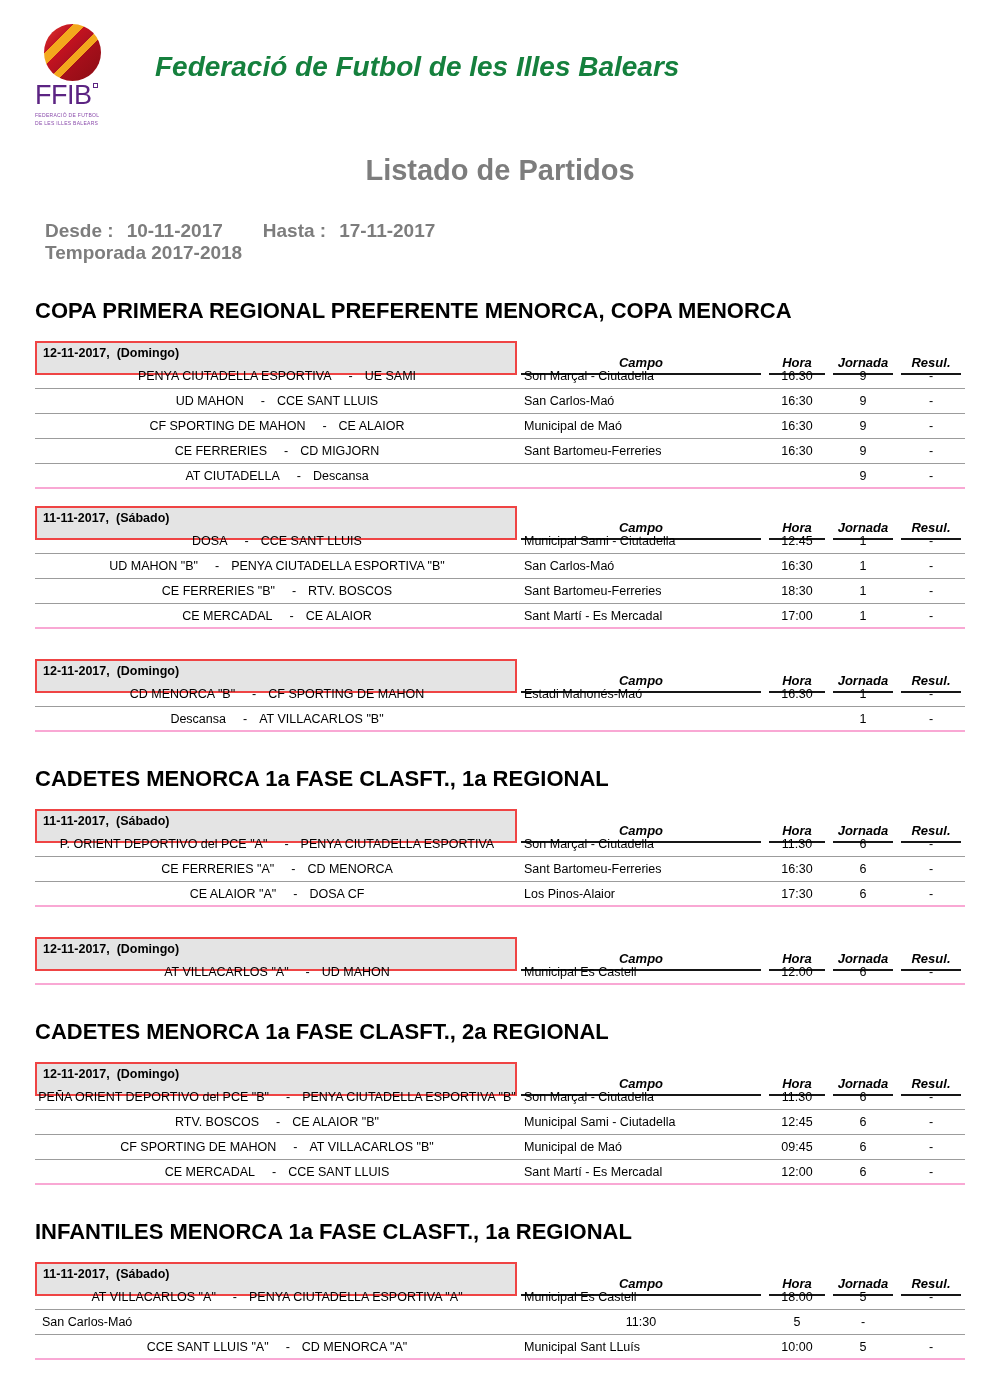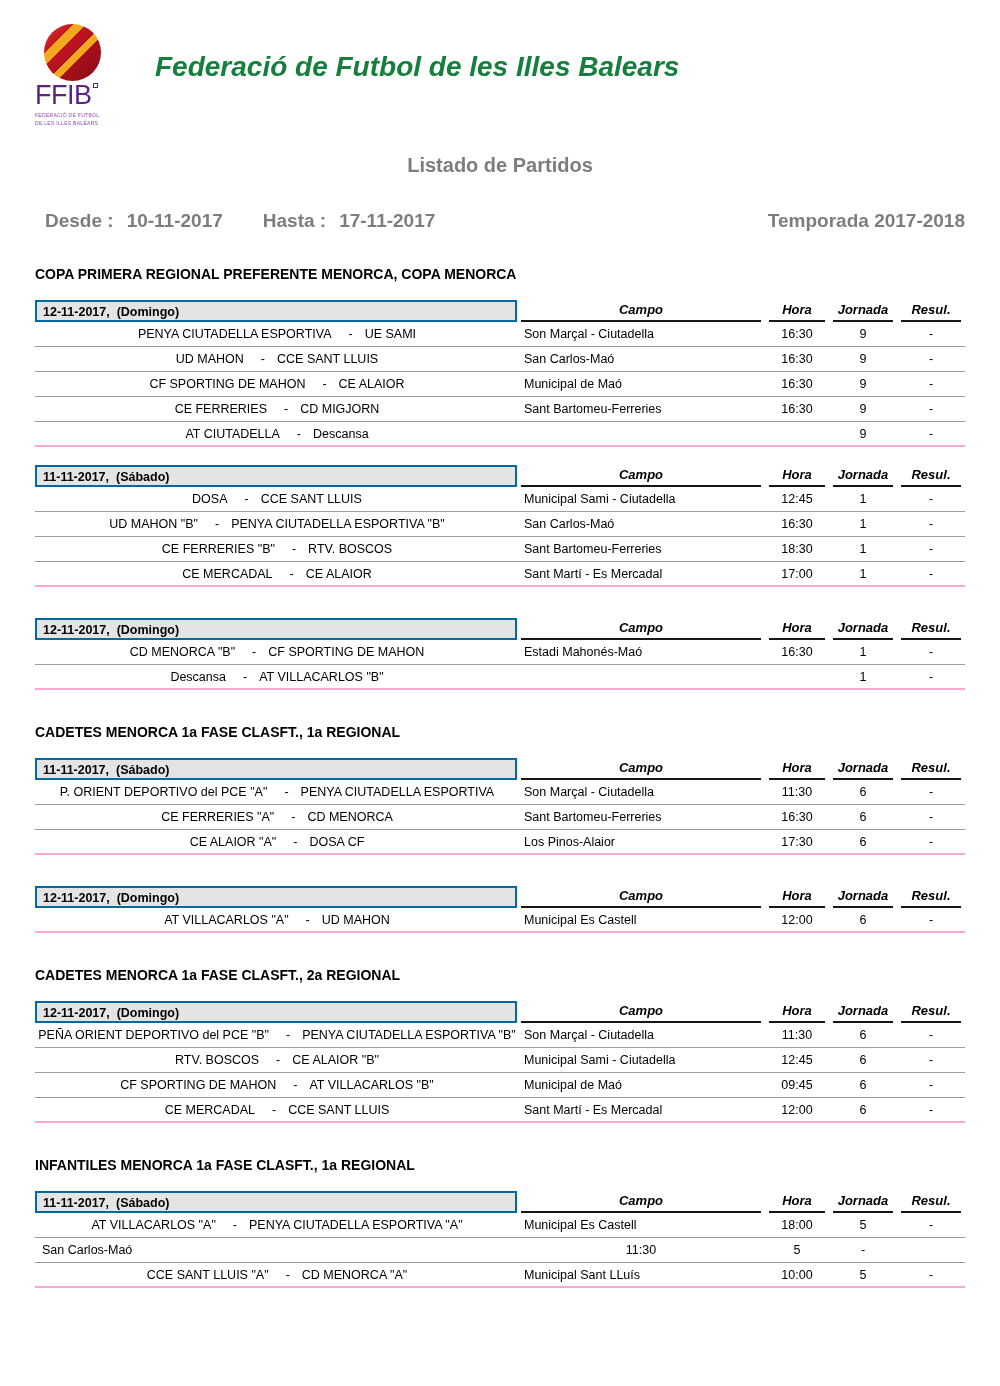--- a/index.html
+++ b/index.html
@@ -21,35 +21,35 @@
       #c4121f 37%, #b11220 52%,
       #f3a81d 52%, #f3a81d 61%,
       #a60f1a 61%, #8c0d15 100%);
   }
   .ffib { font-size:27px; font-weight:normal; color:#5c2483; line-height:1; letter-spacing:-0.5px; margin-top:1px; }
   .regmark { display:inline-block; width:5px; height:5px; border:1px solid #5c2483; vertical-align:top; margin:1px 0 0 1px; }
   .logo-sub { font-size:5px; line-height:1.5; color:#8a4bab; margin-top:3px; letter-spacing:0.3px; }
   .org-title { color:#15803d; font-size:28px; font-weight:bold; margin:27px 0 0 24px;font-style:italic; }
 
   
-  .doc-title { text-align:center; color:#7d7d7d; font-size:20px; font-weight:bold; margin-top:27px; }
+  .doc-title { text-align:center; color:#7d7d7d; font-size:29px; font-weight:bold; margin-top:27px; }
   .meta-row { display:flex; justify-content:space-between; align-items:baseline;
-              margin-top:33px; color:#7d7d7d; font-size:19px; font-weight:bold; padding-left:10px; }
+              margin-top:33px; color:#7d7d7d; font-size:19px; font-weight:bold; padding-left:10px;flex-direction:column; }
   .meta-left span { margin-right:13px; }
   .meta-left .gap { margin-left:27px; }
 
   
-  .section-title { font-size:14px; font-weight:bold; color:#000; margin-top:34px; }
+  .section-title { font-size:22px; font-weight:bold; color:#000; margin-top:34px; }
   .mtable { margin-top:17px; }
   .mtable + .mtable { margin-top:30px; }
 
   .thead, .row { display:grid; grid-template-columns:482px 248px 64px 68px 68px; }
   .thead { align-items:end; height:23px; }
   .date-box {
-    background:#e4e4e4; border:2px solid #0369a1; height:22px;
+    background:#e4e4e4; border:2px solid #ef4444; height:34px;
     font-size:12.5px; font-weight:bold; padding:3px 0 0 6px; white-space:pre;
   }
   .col-h { font-size:13px; font-weight:bold; text-align:center;
            border-bottom:2px solid #161616; padding-bottom:3px; margin:0 4px;font-style:italic; }
 
   .row { height:25px; align-items:center; font-size:12.5px; border-bottom:1px solid #9c9c9c; }
   .row:last-child { border-bottom:2px solid #f9a8d4; }
   .cell-match { padding-left:2px; white-space:nowrap; overflow:hidden;text-align:center; }
   .vs { display:inline-block; margin:0 12px 0 17px; }
   .cell-campo { padding-left:7px; white-space:nowrap; overflow:hidden; }

